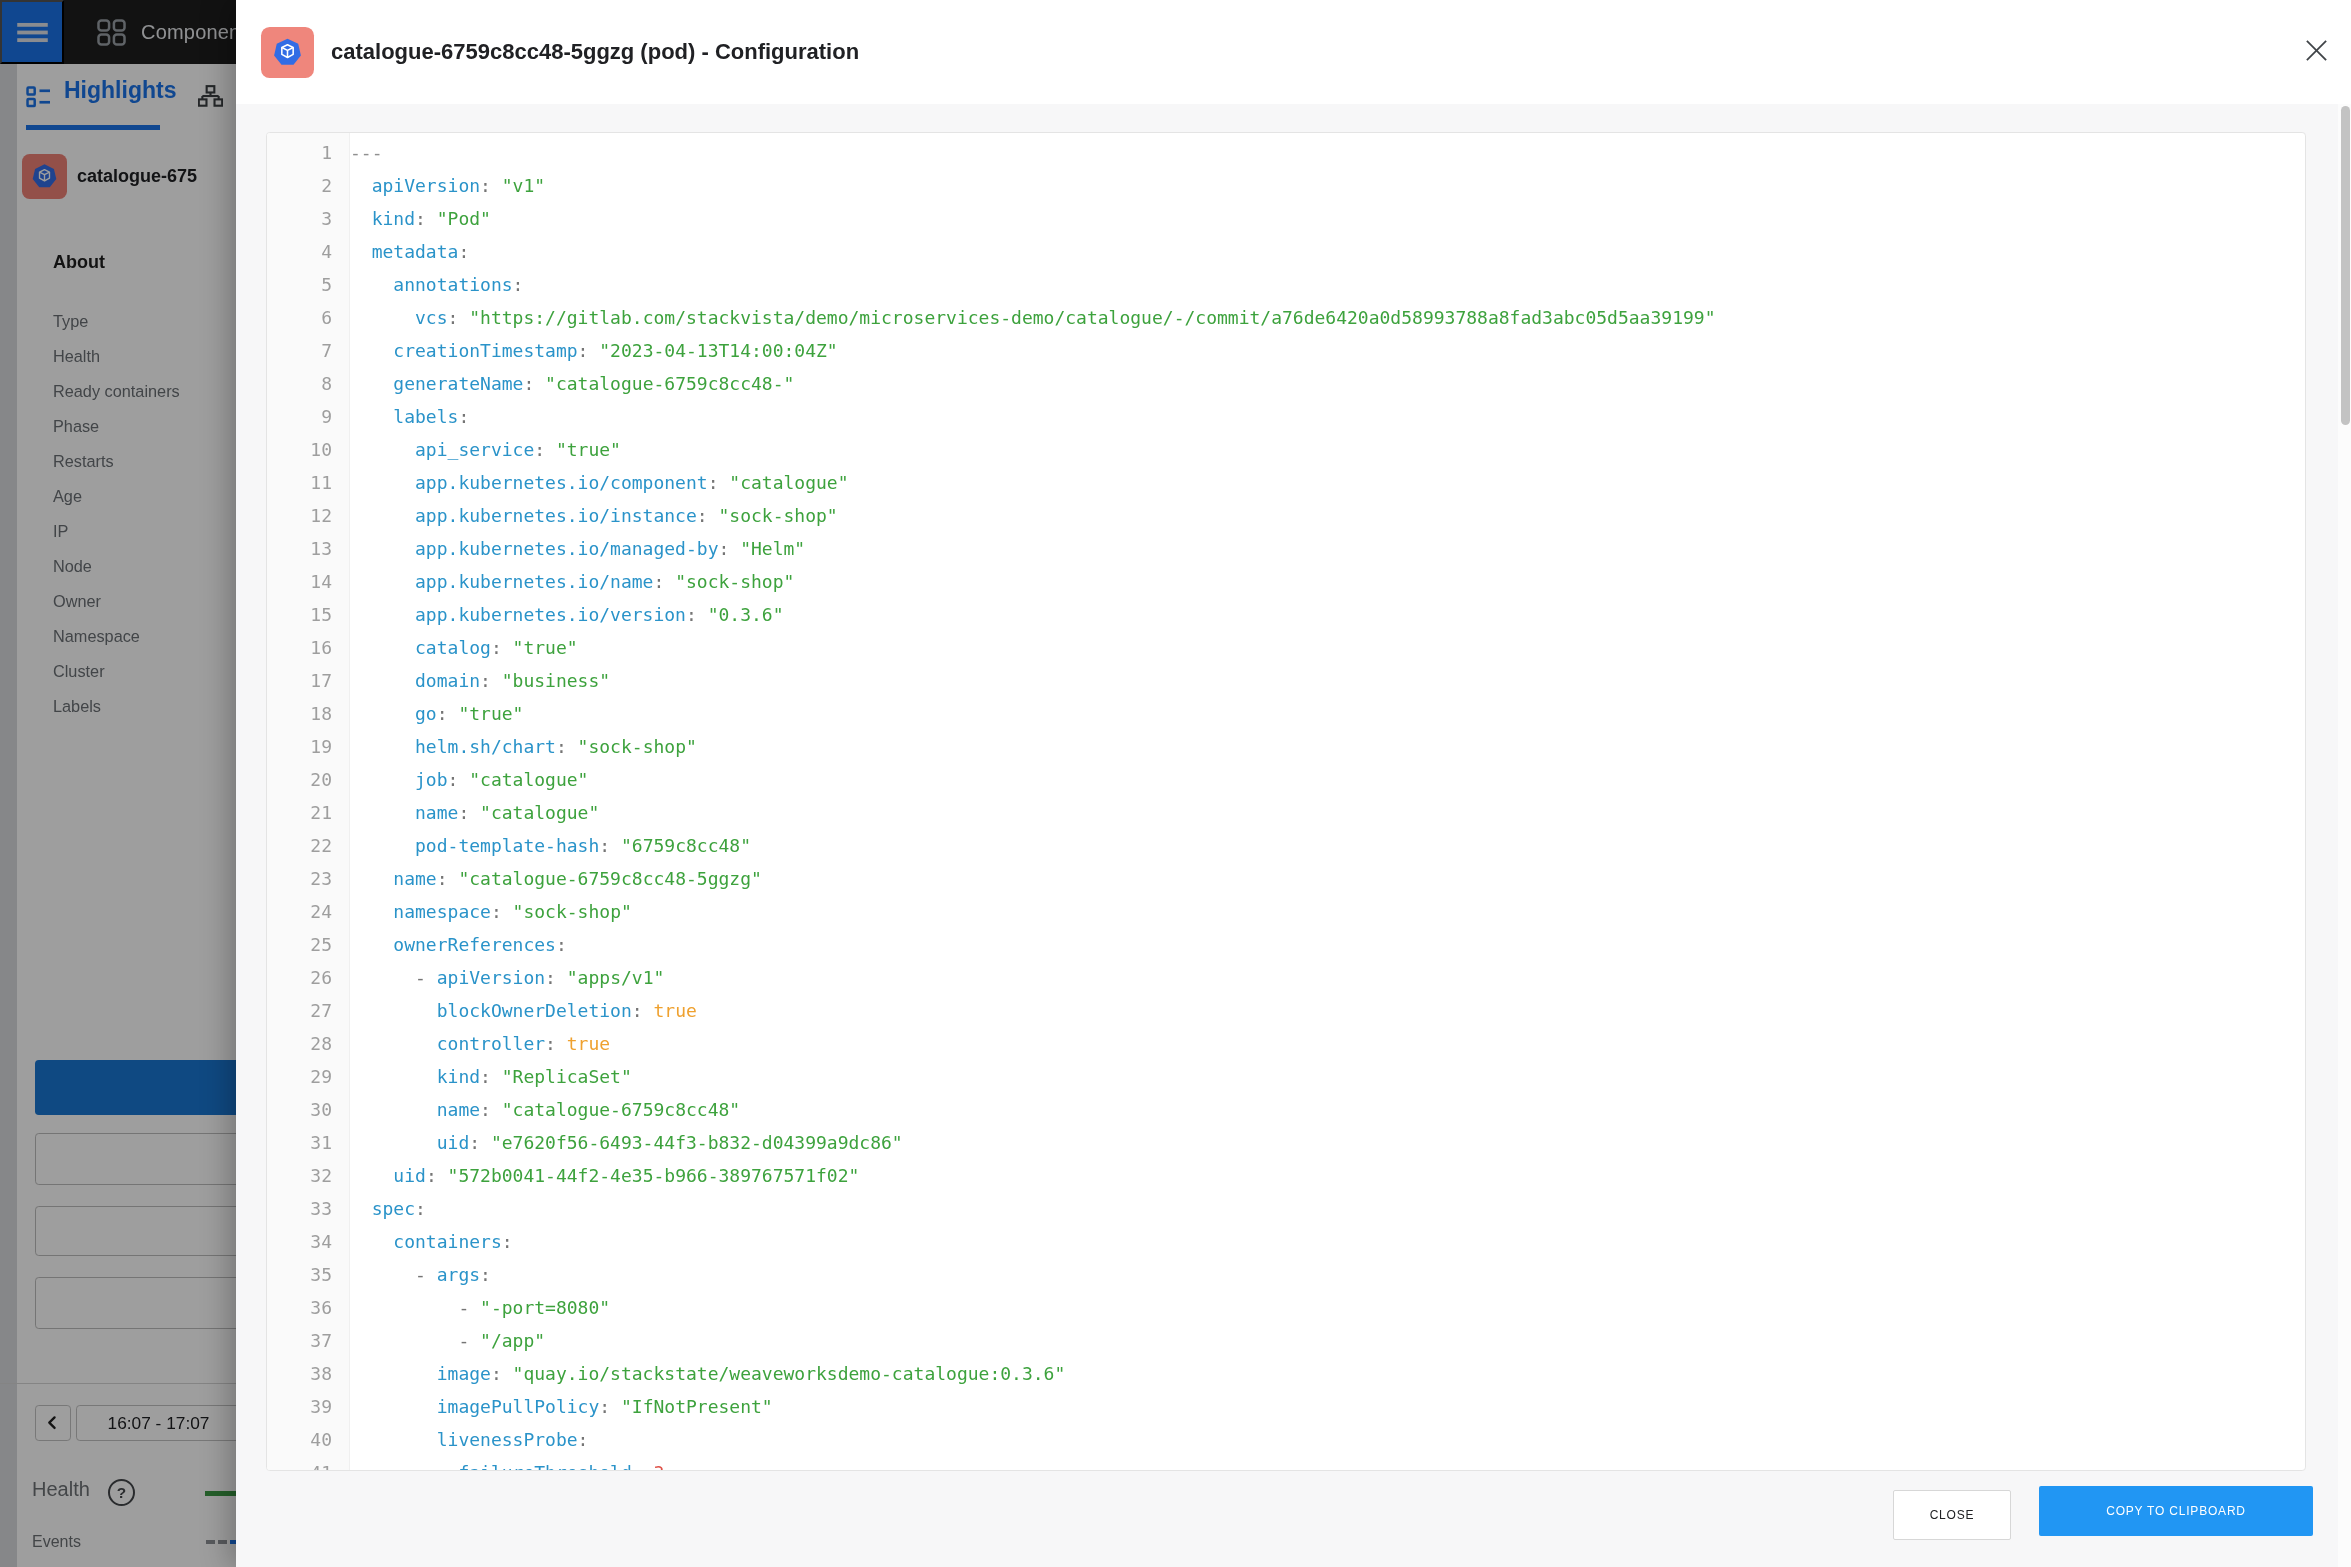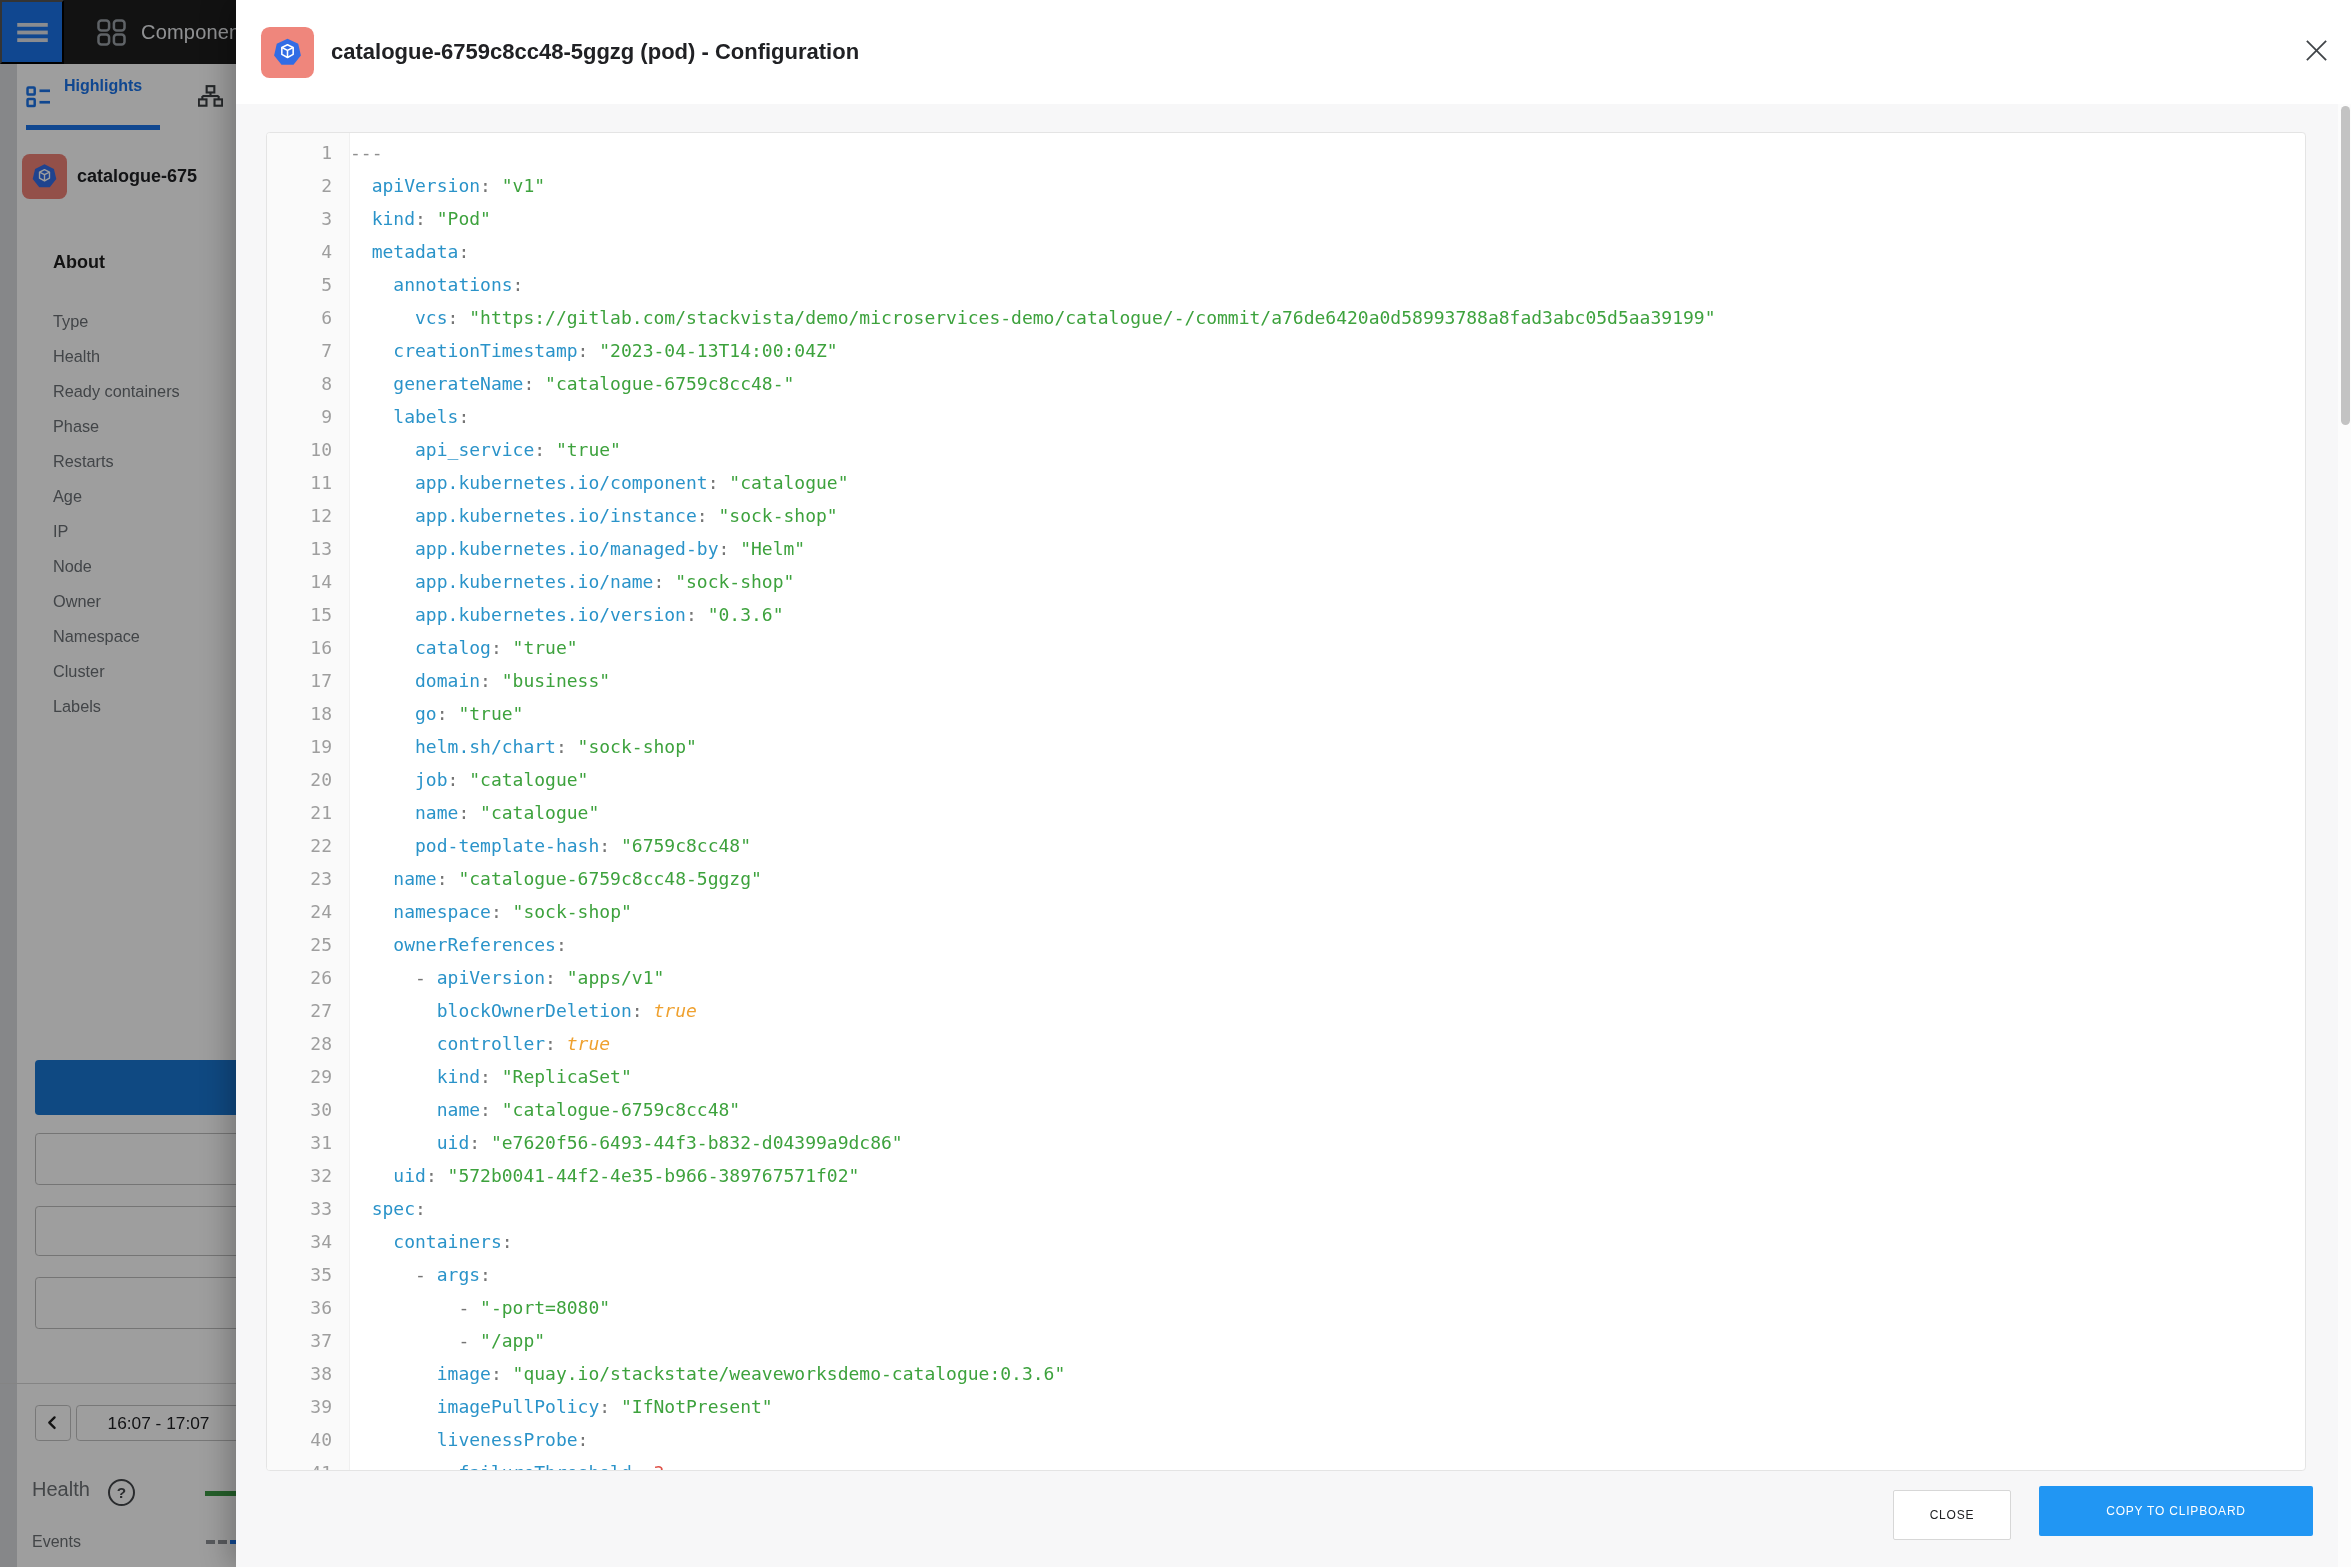--- a/index.html
+++ b/index.html
@@ -10,21 +10,21 @@
   
   .backdrop { position:absolute; inset:0; z-index:1; background:#fff; }
   .topbar { position:absolute; left:0; top:0; width:100%; height:64px; background:#1e1e1e; }
   .menu-btn { position:absolute; left:0; top:0; width:64px; height:64px; background:#1a73e8;
               display:flex; align-items:center; justify-content:center; }
   .grid-icon { position:absolute; left:97px; top:19px; }
   .topbar-title { position:absolute; left:141px; top:0; height:64px; display:flex; align-items:center;
                   font-size:20px; color:#e8eaed; letter-spacing:0.2px; white-space:nowrap; }
   .leftstrip { position:absolute; left:0; top:64px; bottom:0; width:17.3px; background:#d8dadd; }
   .hl-icon { position:absolute; left:26px; top:86px; }
-  .hl-label { position:absolute; left:64px; top:77px; font-size:16px; font-weight:600; color:#1a73e8; }
+  .hl-label { position:absolute; left:64px; top:77px; font-size:23px; font-weight:600; color:#1a73e8; }
   .tab-underline { position:absolute; left:26px; top:125px; width:134px; height:4.8px; background:#1a73e8; }
   .sitemap-icon { position:absolute; left:198px; top:85px; }
   .entity-icon { position:absolute; left:22px; top:154px; width:45px; height:45px; border-radius:7.7px;
                  background:#ee8177; display:flex; align-items:center; justify-content:center; }
   .entity-name { position:absolute; left:77px; top:154px; height:45px; display:flex; align-items:center;
                  font-size:18px; font-weight:bold; color:#202124; white-space:nowrap; }
   .about-title { position:absolute; left:53px; top:252px; font-size:18px; font-weight:bold; color:#1f1f1f; }
   .about-list { position:absolute; left:53px; top:304px; }
   .about-item { height:35px; display:flex; align-items:center; font-size:16.3px; color:#6b7075; white-space:nowrap; }
   .primary-btn { position:absolute; left:35px; top:1060px; width:221px; height:55px;
@@ -64,21 +64,21 @@
 
   .codebox { position:absolute; left:30px; top:132px; right:46px; bottom:97px; background:#fff;
              border:1px solid #e4e4e4; border-radius:3.8px; overflow:hidden; }
   .gutter-bg { position:absolute; left:0; top:0; bottom:0; width:83px; background:#fafafa;
                border-right:1px solid #f0f0f0; }
   .code-lines { position:absolute; left:0; top:2.9px; right:0;
                 font-family:"DejaVu Sans Mono", monospace; font-size:18px; line-height:33px; }
   .cl { display:flex; height:33px; }
   .ln { flex:none; width:83px; text-align:right; padding-right:18px; color:#9e9e9e; }
   .ct { flex:1; white-space:pre; }
-  .tk-k { color:#2a93c9; } .tk-s { color:#3da23d; } .tk-b { color:#efa12f;font-style:italic; }
+  .tk-k { color:#2a93c9; } .tk-s { color:#3da23d; } .tk-b { color:#efa12f; }
   .tk-n { color:#df5147; } .tk-p { color:#757575; } .tk-m { color:#909090; }
 
   .m-footer-btn { height:50px; border-radius:2px; font-size:12px; letter-spacing:0.8px;
                   font-family:"Liberation Sans", sans-serif;
                   display:flex; align-items:center; justify-content:center; cursor:pointer; }
   .btn-close { position:absolute; right:341px; bottom:28px; width:118px; background:#fff;
                border:1px solid #d7d7d7; color:#202124; }
   .btn-copy { position:absolute; right:39px; bottom:32px; width:274px; background:#2196f3;
               border:none; color:#fff; }
   .sb-track { position:absolute; right:0; top:104px; bottom:0; width:14.4px; background:#fcfcfc; }

